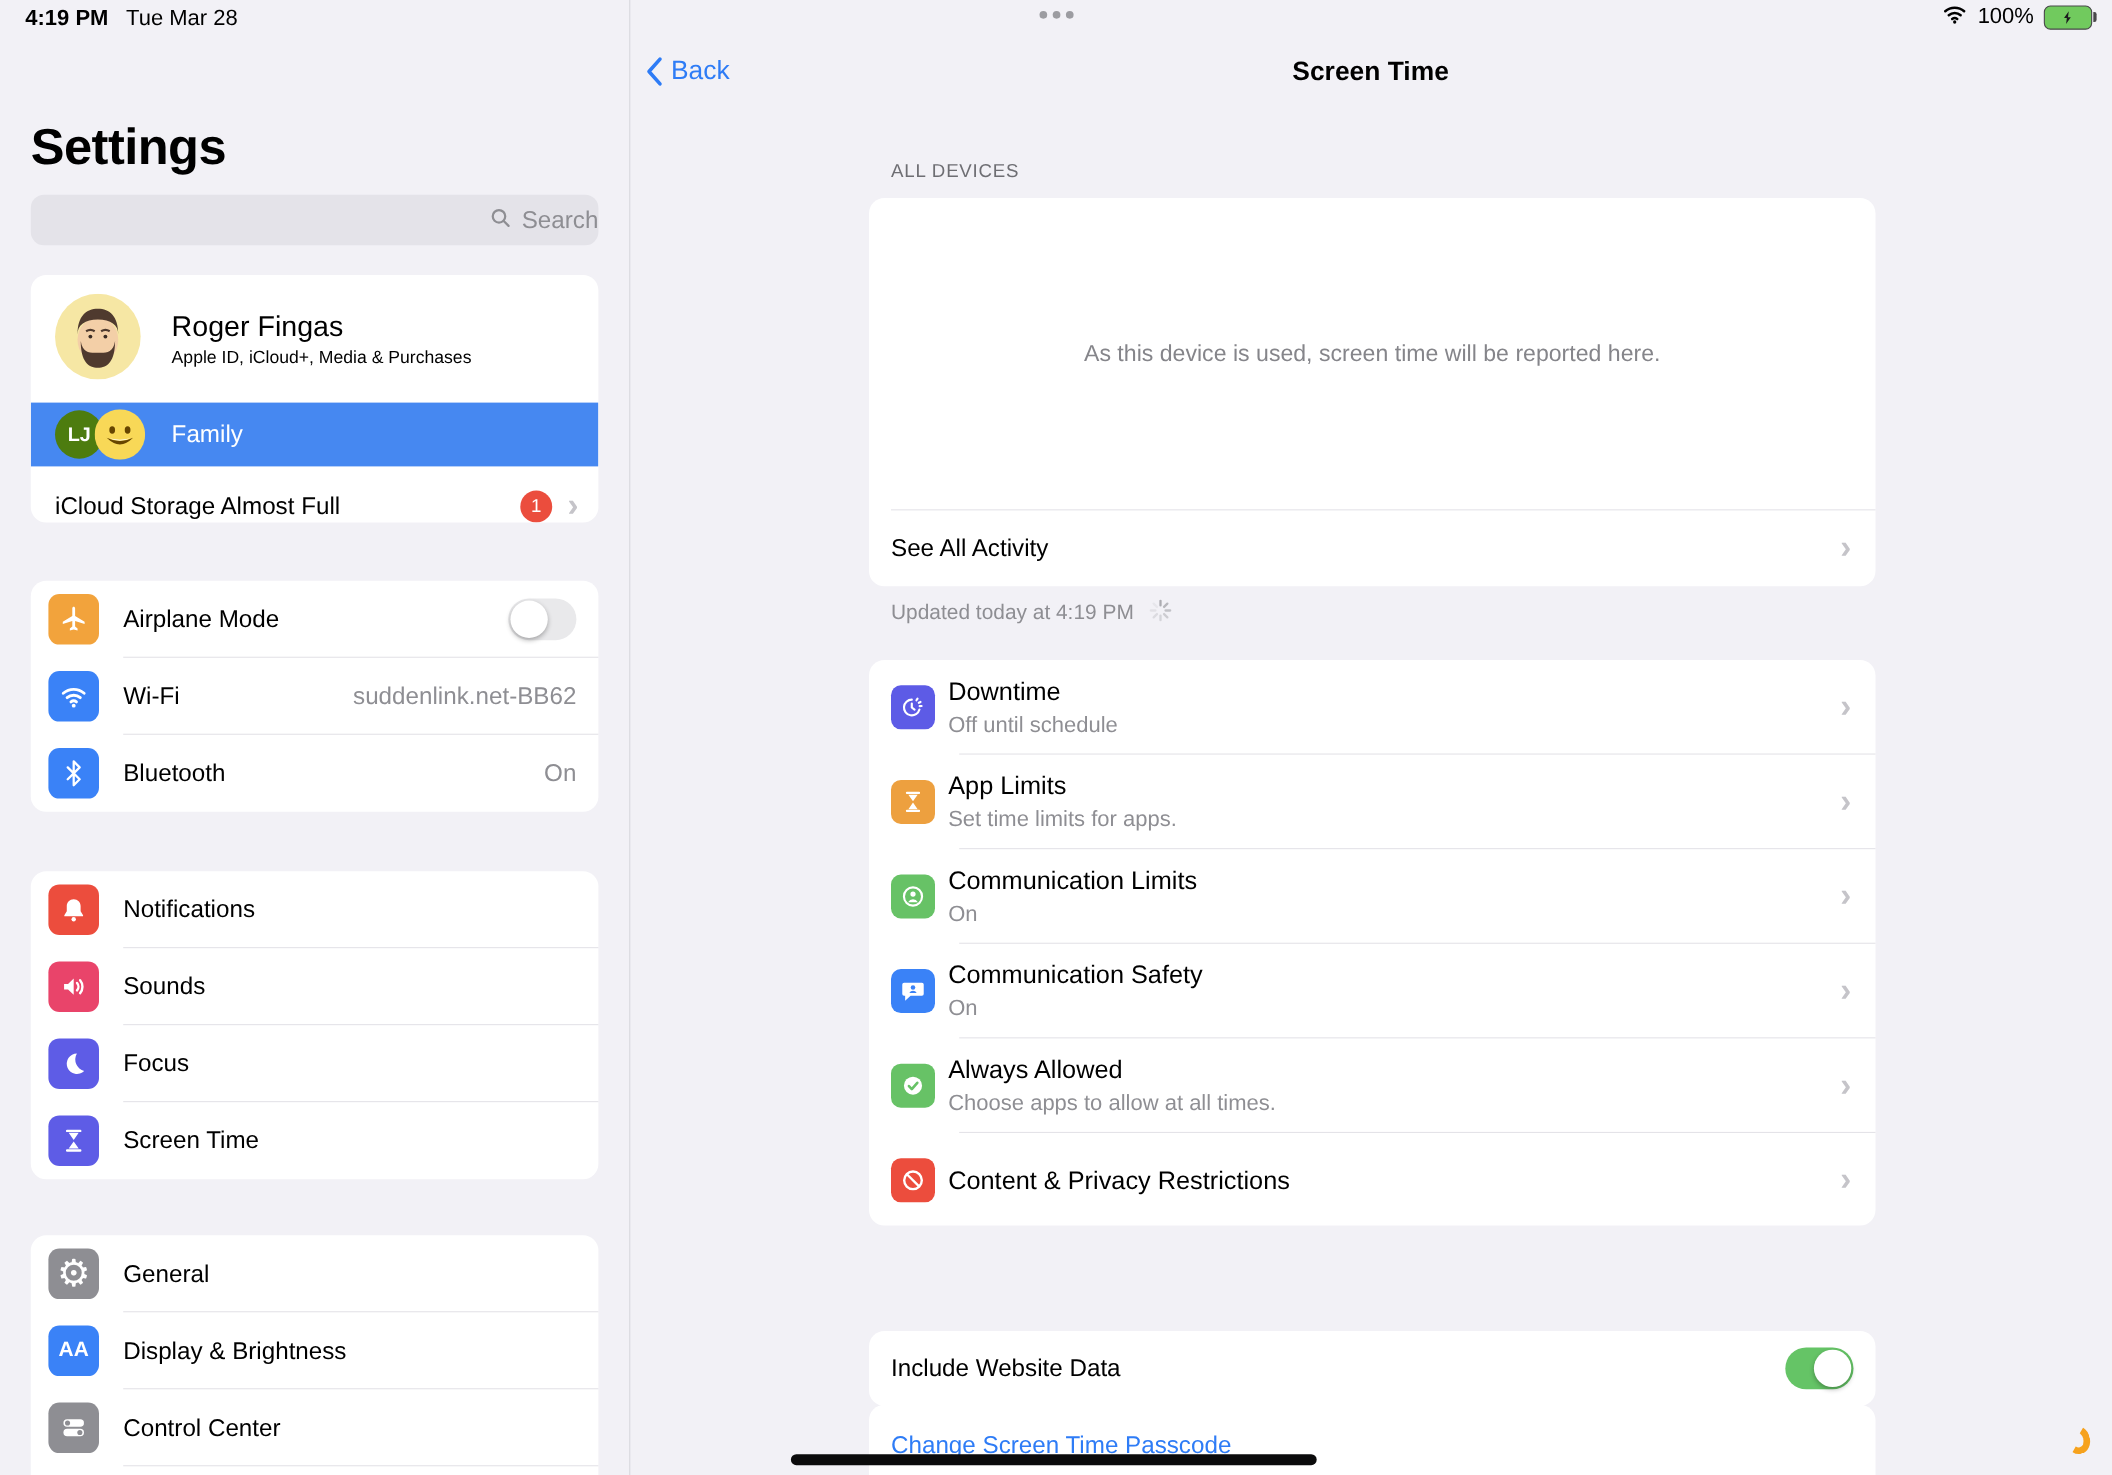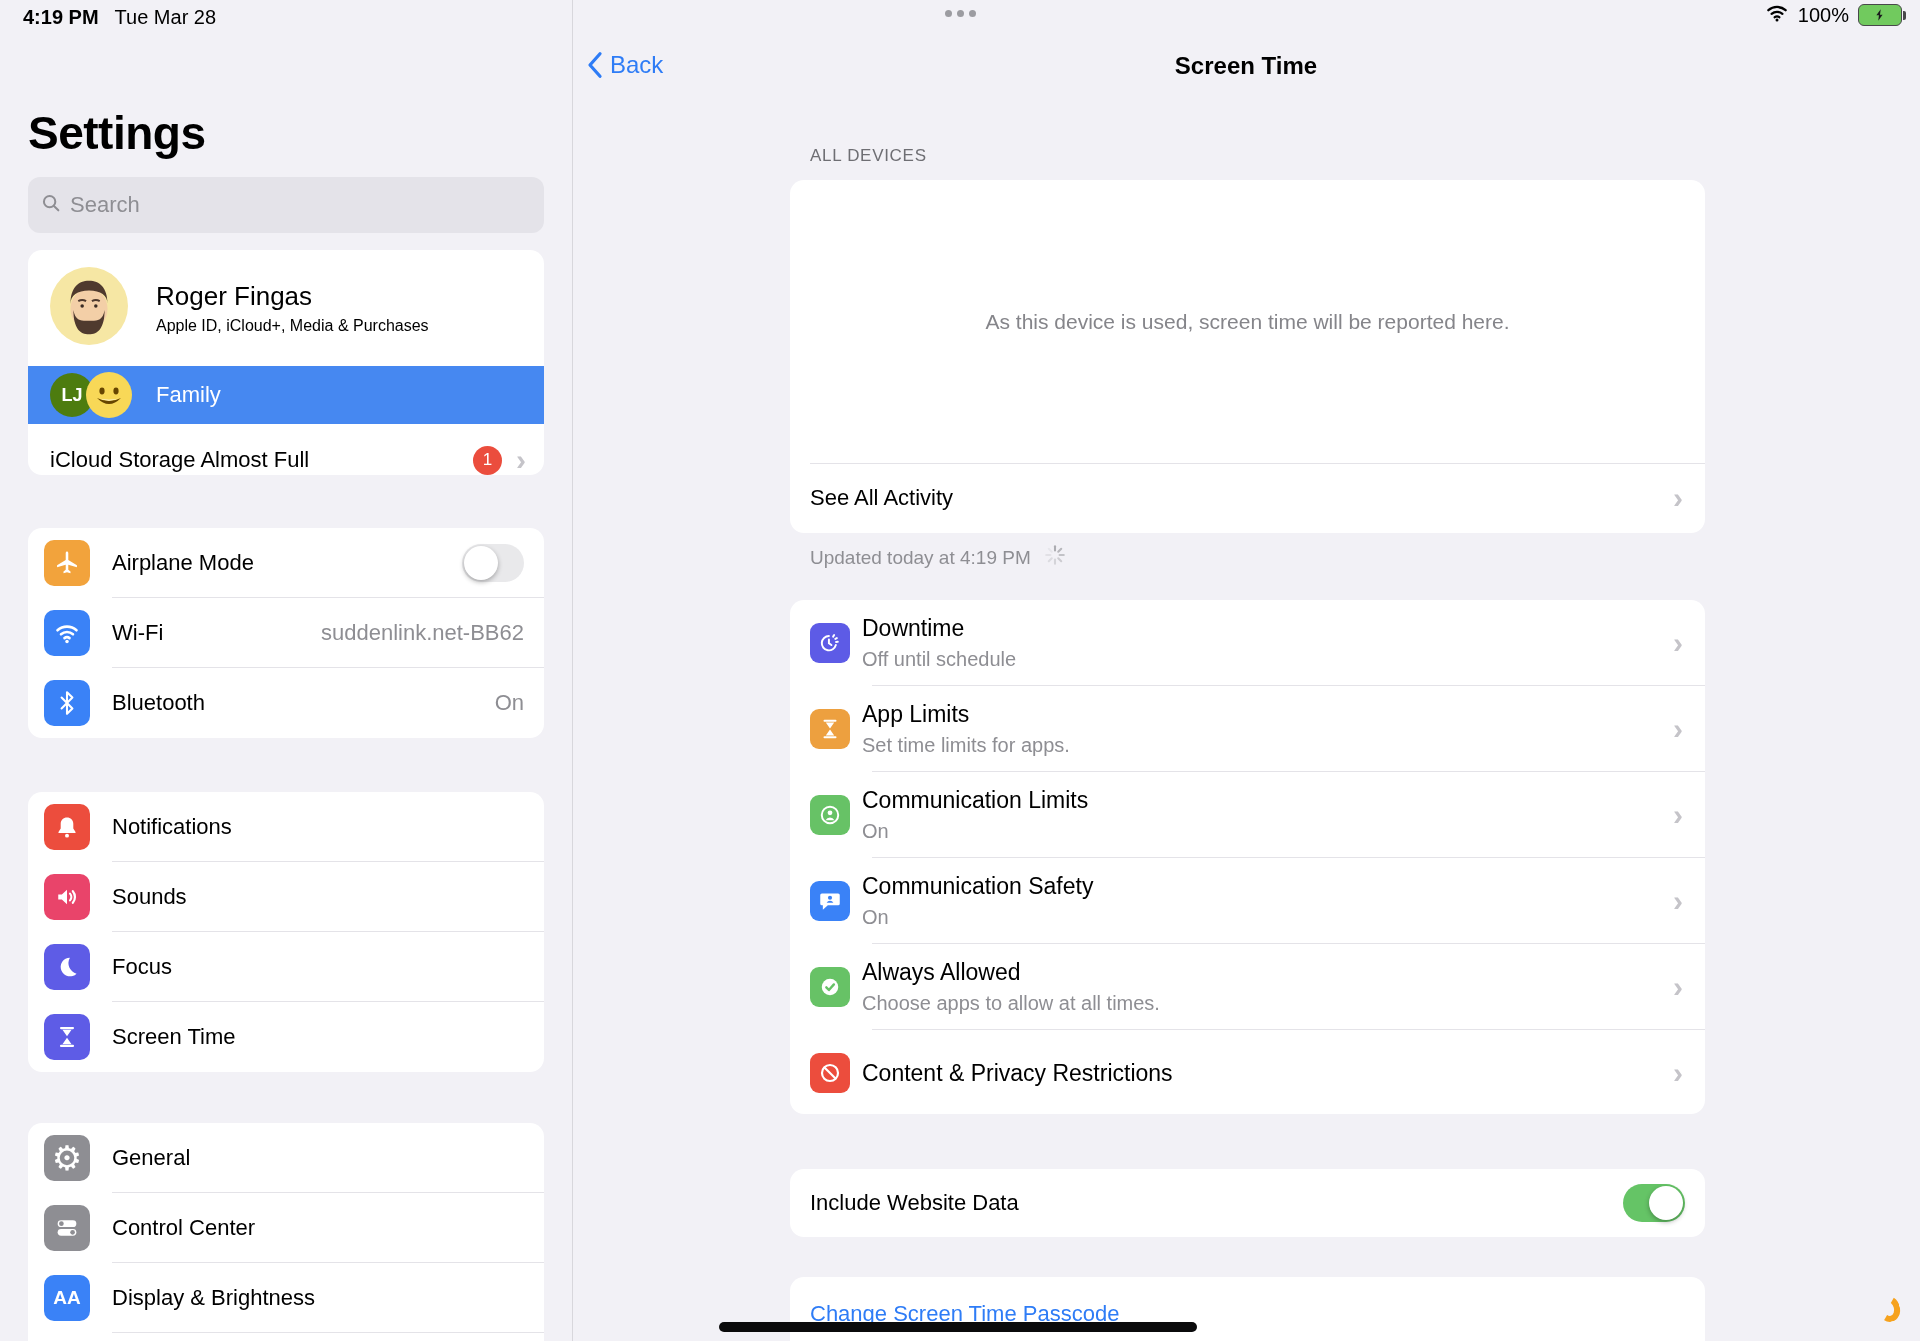--- a/index.html
+++ b/index.html
@@ -5,21 +5,21 @@
   html,body{margin:0;padding:0;}
   body{font-family:"Liberation Sans","DejaVu Sans",sans-serif;background:#e5e4ea;}
   #screen{position:relative;width:1920px;height:1341px;background:#f2f1f6;overflow:hidden;}
   .abs{position:absolute;}
 
   
   #sidebar{left:0;top:0;width:572px;height:1341px;background:#f2f1f6;border-right:1px solid #d8d7dc;}
   .statusL{left:23px;top:6px;font-size:20px;color:#000;display:flex;gap:16px;align-items:center;}
   .statusL .t{font-weight:700;}
   #side-title{left:28px;top:106px;font-size:46px;font-weight:800;letter-spacing:-.5px;color:#000;}
-  #searchbar{left:28px;top:177px;width:516px;height:56px;background:#e4e3e9;border-radius:12px;display:flex;align-items:center;padding:0 12px;box-sizing:border-box;gap:8px;}
+  #searchbar{left:28px;top:177px;width:516px;height:46px;background:#e4e3e9;border-radius:12px;display:flex;align-items:center;padding:0 0;box-sizing:border-box;gap:8px;justify-content:flex-end;}
   #searchbar .ph{color:#8e8e93;font-size:22px;}
   .card{background:#fff;border-radius:14px;}
   .srow{position:relative;height:70px;display:flex;align-items:center;padding:0 20px 0 16px;box-sizing:border-box;}
   .srow .divd{position:absolute;left:84px;right:0;bottom:0;height:1px;background:#e4e3e8;}
   .tile{width:46px;height:46px;border-radius:10px;display:flex;align-items:center;justify-content:center;flex:none;}
   .tile svg{display:block;}
   .slabel{font-size:22px;color:#000;margin-left:22px;flex:1;}
   .svalue{font-size:22px;color:#8e8e93;}
   .chev{color:#c5c4c9;font-size:30px;font-weight:600;line-height:1;}
   
@@ -53,21 +53,21 @@
   #see-all{position:absolute;left:0;top:283px;width:100%;height:70px;display:flex;align-items:center;padding:0 22px 0 20px;box-sizing:border-box;}
   #see-all .lbl{flex:1;font-size:22px;color:#000;}
   #updated{left:810px;top:543px;display:flex;align-items:center;gap:12px;font-size:19px;color:#8e8e93;}
   #card-rows{left:790px;top:600px;width:915px;height:514px;}
   .drow{position:relative;height:86px;display:flex;align-items:center;padding:0 22px 0 20px;box-sizing:border-box;}
   .drow .divd{position:absolute;left:82px;right:0;bottom:0;height:1px;background:#e4e3e8;}
   .dtile{width:40px;height:40px;border-radius:9px;display:flex;align-items:center;justify-content:center;flex:none;}
   .dtxt{flex:1;margin-left:12px;}
   .dtitle{font-size:23px;color:#000;}
   .dsub{font-size:20px;color:#8e8e93;margin-top:6px;}
-  #card-website{left:790px;top:1169px;width:915px;height:68px;display:flex;align-items:center;padding:0 20px;box-sizing:border-box;}
+  #card-website{left:790px;top:1210px;width:915px;height:68px;display:flex;align-items:center;padding:0 20px;box-sizing:border-box;}
   #card-website .lbl{flex:1;font-size:22px;color:#000;}
   #card-passcode{left:790px;top:1277px;width:915px;height:110px;padding:24px 20px;box-sizing:border-box;}
   #passcode-link{font-size:22px;color:#2e7cf6;}
   #home-indicator{left:719px;top:1322px;width:478px;height:10px;border-radius:5px;background:#0b0b0c;}
   #cursor-crescent{left:1878px;top:1296px;width:22px;height:26px;border:6px solid #f6a21d;border-top-color:transparent;border-left-color:transparent;border-radius:50%;transform:rotate(-15deg);box-sizing:border-box;}
   
   #statusR{right:14px;top:3px;display:flex;align-items:center;gap:9px;}
   #statusR .pct{font-size:20px;color:#000;}
   .batt{width:44px;height:22px;border:1.5px solid #48484a;border-radius:6px;background:#71ca5e;display:flex;align-items:center;justify-content:center;box-sizing:border-box;}
   .batt-tip{width:3px;height:9px;background:#48484a;border-radius:0 2px 2px 0;margin-left:1px;}
@@ -214,36 +214,36 @@
 
     <div class="abs card" style="left:28px;top:1123px;width:516px;height:218px;border-radius:14px 14px 0 0;">
       <div class="srow">
         <span class="tile" style="background: rgb(142, 142, 147);">
           <span style="color:#fff;font-size:34px;line-height:1;font-family:'DejaVu Sans',sans-serif;">⚙</span>
         </span>
         <span class="slabel">General</span>
         <span class="divd"></span>
       </div>
       <div class="srow">
+        <span class="tile" style="background: rgb(58, 130, 247);">
+          <span style="color:#fff;font-size:19px;font-weight:700;">AA</span>
+        </span>
+        <span class="slabel">Display &amp; Brightness</span>
+        <span class="divd"></span>
+      </div>
+      <div class="srow">
         <span class="tile" style="background: rgb(142, 142, 147);">
           <svg width="28" height="28" viewBox="0 0 24 24">
               <rect x="4" y="5.4" width="16" height="5.8" rx="2.9" fill="#fff"></rect>
               <circle cx="7.2" cy="8.3" r="2" fill="#8e8e93"></circle>
               <rect x="4" y="12.8" width="16" height="5.8" rx="2.9" fill="#fff"></rect>
               <circle cx="16.8" cy="15.7" r="2" fill="#8e8e93"></circle>
             </svg>
         </span>
         <span class="slabel">Control Center</span>
-        <span class="divd"></span>
-      </div>
-      <div class="srow">
-        <span class="tile" style="background: rgb(58, 130, 247);">
-          <span style="color:#fff;font-size:19px;font-weight:700;">AA</span>
-        </span>
-        <span class="slabel">Display &amp; Brightness</span>
         <span class="divd"></span>
       </div>
     </div>
   </div>
 
   <div id="handle-dots" class="abs">
       <i></i>
       <i></i>
       <i></i>
     </div>

